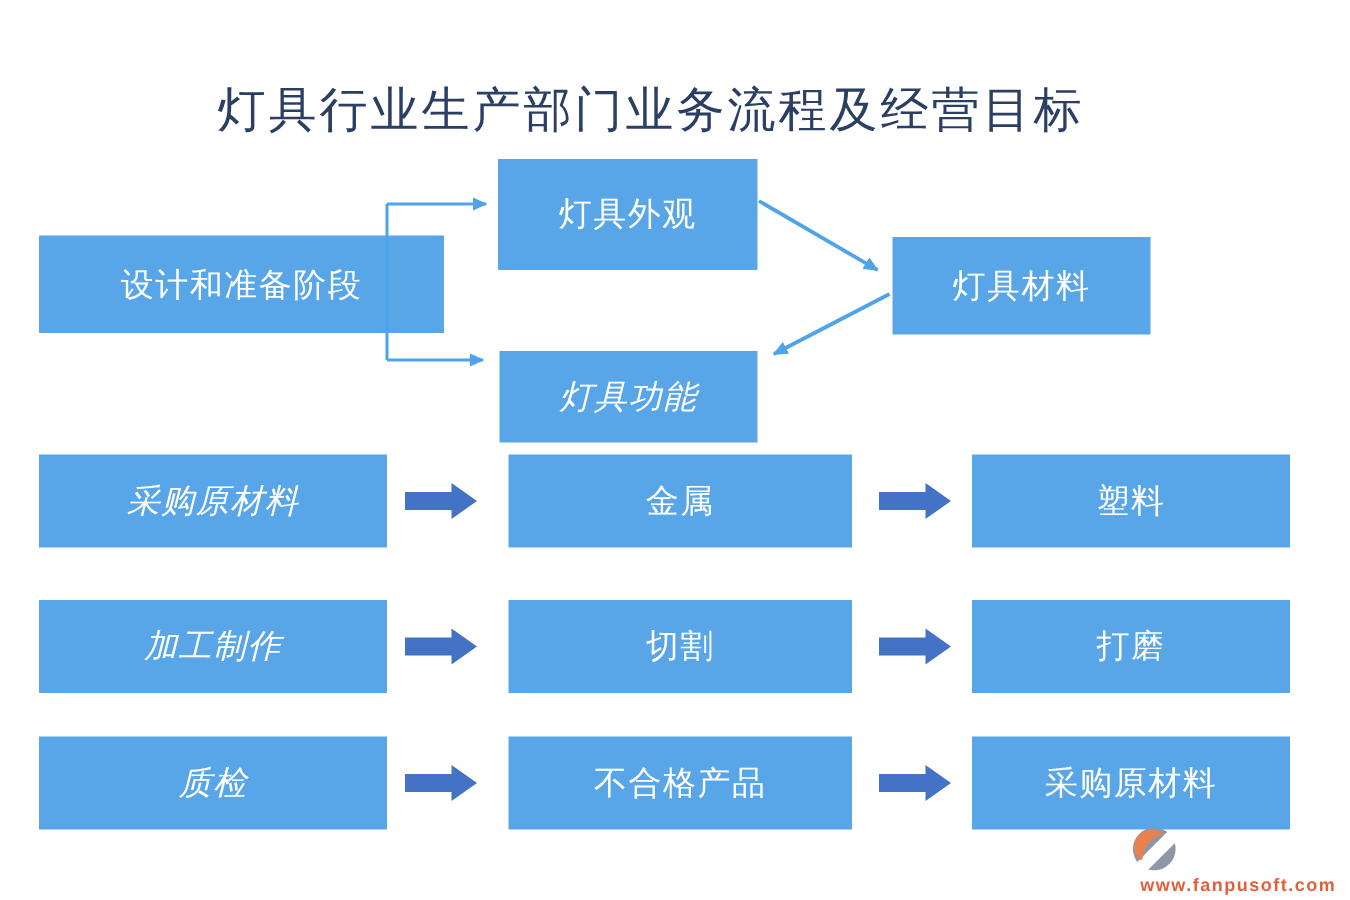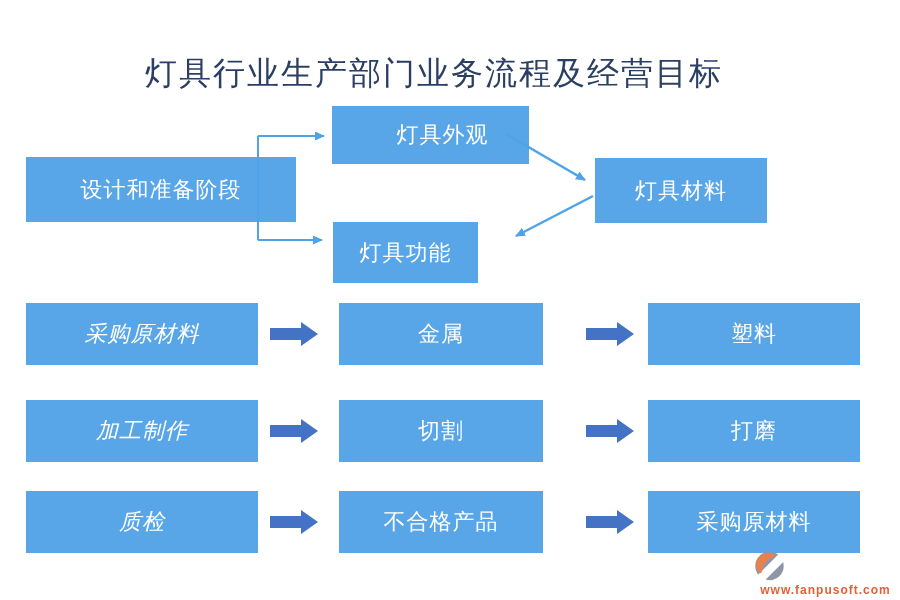--- a/index.html
+++ b/index.html
@@ -12,26 +12,26 @@
     font-size:32px; letter-spacing:2px; color:#2B3F63; font-weight:400;
     transform:translateX(-16px); white-space:nowrap;
   }
   .node {
     position:absolute; background:#58A6E8; color:#ffffff;
     display:flex; align-items:center; justify-content:center;
     font-size:22px; letter-spacing:1px; text-align:center;
   }
   
   .n-design     { left:26px;  top:157px; width:270px; height:65px; }
-  .n-appearance { left:332px; top:106px; width:173px; height:58px;padding-left:24px; }
-  .n-function   { left:333px; top:222px; width:145px; height:61px; }
+  .n-appearance { left:332px; top:106px; width:173px; height:74px; }
+  .n-function   { left:333px; top:234px; width:172px; height:61px;font-style:italic; }
   .n-material   { left:595px; top:158px; width:172px; height:65px; }
   
   .c1 { left:26px;  width:232px;font-style:italic; }
-  .c2 { left:339px; width:204px; }
+  .c2 { left:339px; width:229px; }
   .c3 { left:648px; width:212px;text-align:center; }
   
   .r1 { top:303px; height:62px; }
   .r2 { top:400px; height:62px; }
   .r3 { top:491px; height:62px; }
   .overlay { position:absolute; left:0; top:0; width:900px; height:600px; pointer-events:none; }
   
   .logo { position:absolute; left:753px; top:550px; width:145px; }
   .logo-row { display:flex; align-items:center; }
   .logo-mark { flex:0 0 auto; }

